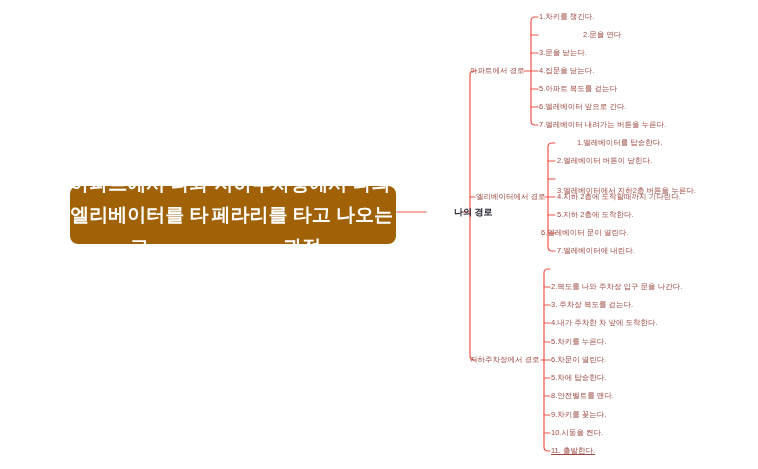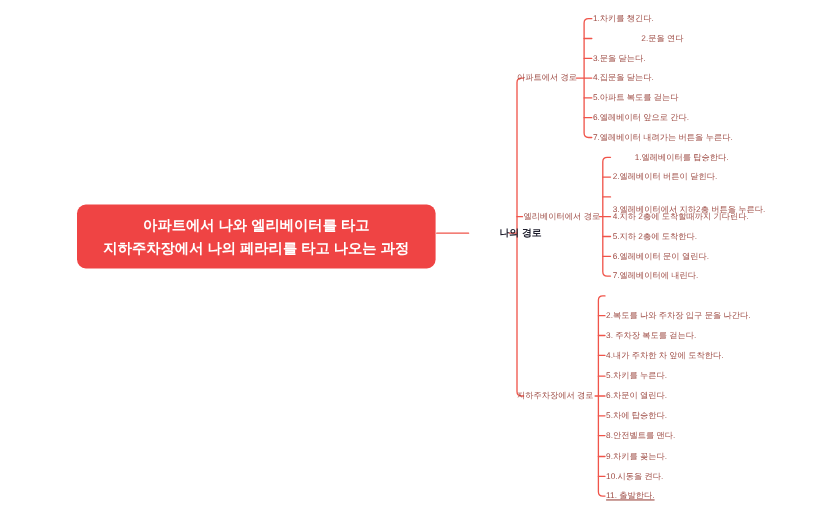--- a/index.html
+++ b/index.html
@@ -21,29 +21,29 @@
   svg.links path, svg.links line {
     stroke: #f0544a;
     stroke-width: 1.2;
     fill: none;
     stroke-linecap: round;
   }
   .center-box {
     position: absolute;
     left: 70px; top: 186px;
     width: 326px; height: 58px;
-    background: #ef4444;
+    background: #a16207;
     border-radius: 8px;
     color: #ffffff;
     display: flex;
-    flex-direction: column;
+    flex-direction: row;
     align-items: center;
     justify-content: center;
     text-align: center;
-    font-size: 13px;
+    font-size: 19px;
     font-weight: 600;
     line-height: 1.65;
     cursor: pointer;
   }
   .root-label {
     position: absolute;
     left: 428px; top: 212px;
     transform: translateY(-50%);
     font-size: 9px;
     font-weight: 700;
@@ -126,21 +126,21 @@
   <div class="leaf" style="left:539px; top:71px;">4.집문을 닫는다.</div>
   <div class="leaf" style="left:539px; top:89px;">5.아파트 복도를 걷는다</div>
   <div class="leaf" style="left:539px; top:107px;">6.엘레베이터 앞으로 간다.</div>
   <div class="leaf" style="left:539px; top:125px;">7.엘레베이터 내려가는 버튼을 누른다.</div>
 
   <div class="leaf" style="left:557px; top:143px;margin-left:20px;">1.엘레베이터를 탑승한다.</div>
   <div class="leaf" style="left:557px; top:161px;">2.엘레베이터 버튼이 닫힌다.</div>
   <div class="leaf" style="left:557px; top:179px;margin-top:12px;">3.엘레베이터에서 지하2층 버튼을 누른다.</div>
   <div class="leaf" style="left:557px; top:197px;">4.지하 2층에 도착할때까지 기다린다.</div>
   <div class="leaf" style="left:557px; top:215px;">5.지하 2층에 도착한다.</div>
-  <div class="leaf" style="left:557px; top:233px;">6.엘레베이터 문이 열린다.</div>
+  <div class="leaf" style="left:541px; top:233px;">6.엘레베이터 문이 열린다.</div>
   <div class="leaf" style="left:557px; top:251px;">7.엘레베이터에 내린다.</div>
 
   <div class="leaf" style="left:551px; top:287px;">2.복도를 나와 주차장 입구 문을 나간다.</div>
   <div class="leaf" style="left:551px; top:305px;text-align:center;">3. 주차장 복도를 걷는다.</div>
   <div class="leaf" style="left:551px; top:323px;">4.내가 주차한 차 앞에 도착한다.</div>
   <div class="leaf" style="left:551px; top:342px;">5.차키를 누른다.</div>
   <div class="leaf" style="left:551px; top:360px;">6.차문이 열린다.</div>
   <div class="leaf" style="left:551px; top:378px;">5.차에 탑승한다.</div>
   <div class="leaf" style="left:551px; top:396px;">8.안전벨트를 맨다.</div>
   <div class="leaf" style="left:551px; top:415px;">9.차키를 꽂는다.</div>

